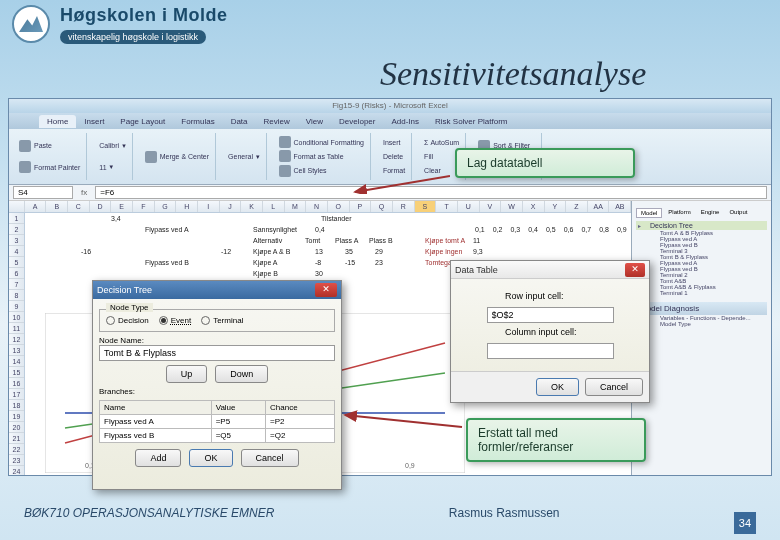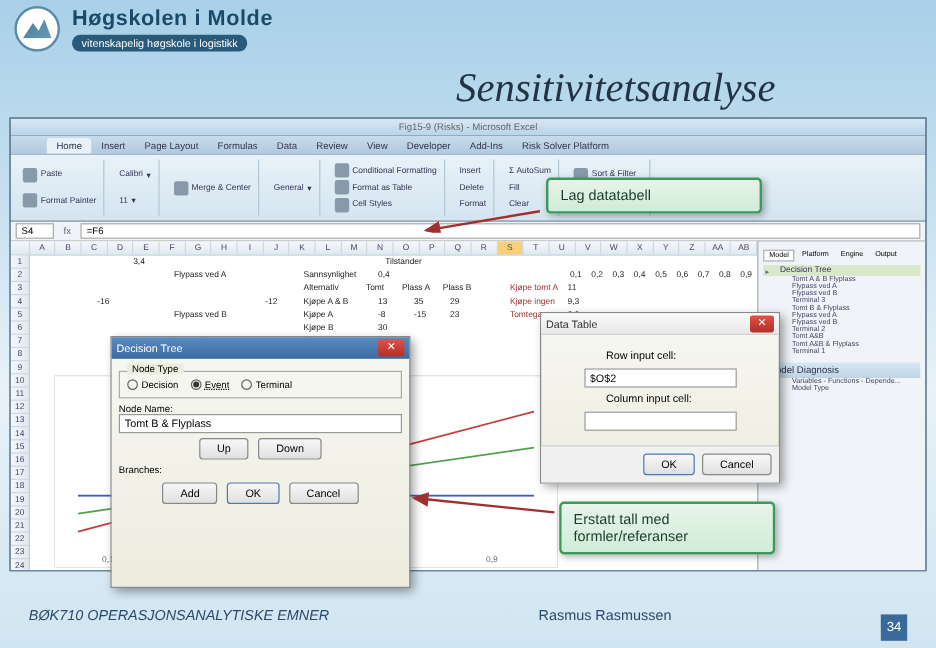--- a/index.html
+++ b/index.html
@@ -18,21 +18,21 @@
   .excel-title { height: 14px; background: linear-gradient(#d8e8f4,#b8d4e8); text-align: center; line-height: 14px; color: #666; font-size: 8px; }
   .ribbon-tabs { height: 16px; background: linear-gradient(#c8dcec,#b0c8dc); display: flex; padding-left: 30px; gap: 0; align-items: center; }
   .ribbon-tab { padding: 2px 8px; color: #335; font-size: 8px; }
   .ribbon-tab.active { background: #e8f0f8; border-radius: 3px 3px 0 0; }
   .ribbon { height: 56px; background: linear-gradient(#e8f2f8,#d4e4f0); border-bottom: 1px solid #9ab; display: flex; padding: 4px; gap: 6px; }
   .ribbon-group { border-right: 1px solid #b0c8d8; padding: 2px 6px; display: flex; flex-direction: column; justify-content: space-around; color: #446; }
   .ribbon-btn { display: flex; align-items: center; gap: 3px; font-size: 7px; color: #335; }
   .ribbon-icon { width: 12px; height: 12px; background: #89a; border-radius: 2px; }
   
   .formula-bar { height: 16px; background: #f0f4f8; border-bottom: 1px solid #ccc; display: flex; align-items: center; padding: 0 4px; gap: 8px; }
-  .name-box { width: 32px; border: 1px solid #aaa; background: #fff; padding: 1px 4px; font-size: 8px; }
+  .name-box { width: 60px; border: 1px solid #aaa; background: #fff; padding: 1px 4px; font-size: 8px; }
   .fx-label { color: #666; font-size: 8px; }
   .formula-input { flex: 1; border: 1px solid #aaa; background: #fff; padding: 1px 4px; font-size: 8px; }
   
   .sheet-area { display: flex; height: calc(100% - 102px); }
   .sheet-left { flex: 1; position: relative; background: #fff; overflow: hidden; }
   .col-headers { height: 12px; display: flex; background: linear-gradient(#f4f8fc,#e0e8f0); border-bottom: 1px solid #bcd; }
   .col-h { width: 22px; text-align: center; border-right: 1px solid #d0d8e0; font-size: 7px; color: #446; line-height: 12px; }
   .col-h.selected { background: #f8d078; }
   .rows-area { display: flex; height: calc(100% - 12px); }
   .row-headers { width: 16px; background: linear-gradient(90deg,#f4f8fc,#e0e8f0); border-right: 1px solid #bcd; }
@@ -395,20 +395,39 @@
           </label>
       </div>
     </div>
     <div style="font-size:8px;margin-top:4px">Node Name:</div>
     <input class="field-input" style="width: 100%;" value="Tomt B &amp; Flyplass">
     <div class="btn-row">
       <button class="dlg-btn">Up</button>
       <button class="dlg-btn">Down</button>
     </div>
     <div style="font-size:8px">Branches:</div>
+    <table class="mini-table">
+      <tbody>
+          <tr>
+        <th>Name</th>
+        <th>Value</th>
+        <th>Chance</th>
+      </tr>
+      <tr>
+        <td>Flypass ved A</td>
+        <td>=P5</td>
+        <td>=P2</td>
+      </tr>
+      <tr>
+        <td>Flypass ved B</td>
+        <td>=Q5</td>
+        <td>=Q2</td>
+      </tr>
+    </tbody>
+      </table>
     <div class="btn-row" style="margin-top:6px">
       <button class="dlg-btn">Add</button>
       <button class="dlg-btn primary">OK</button>
       <button class="dlg-btn">Cancel</button>
     </div>
   </div>
 </div>
 
 <div class="callout callout-1">Lag datatabell</div>
 <svg class="arrow arrow-1">

